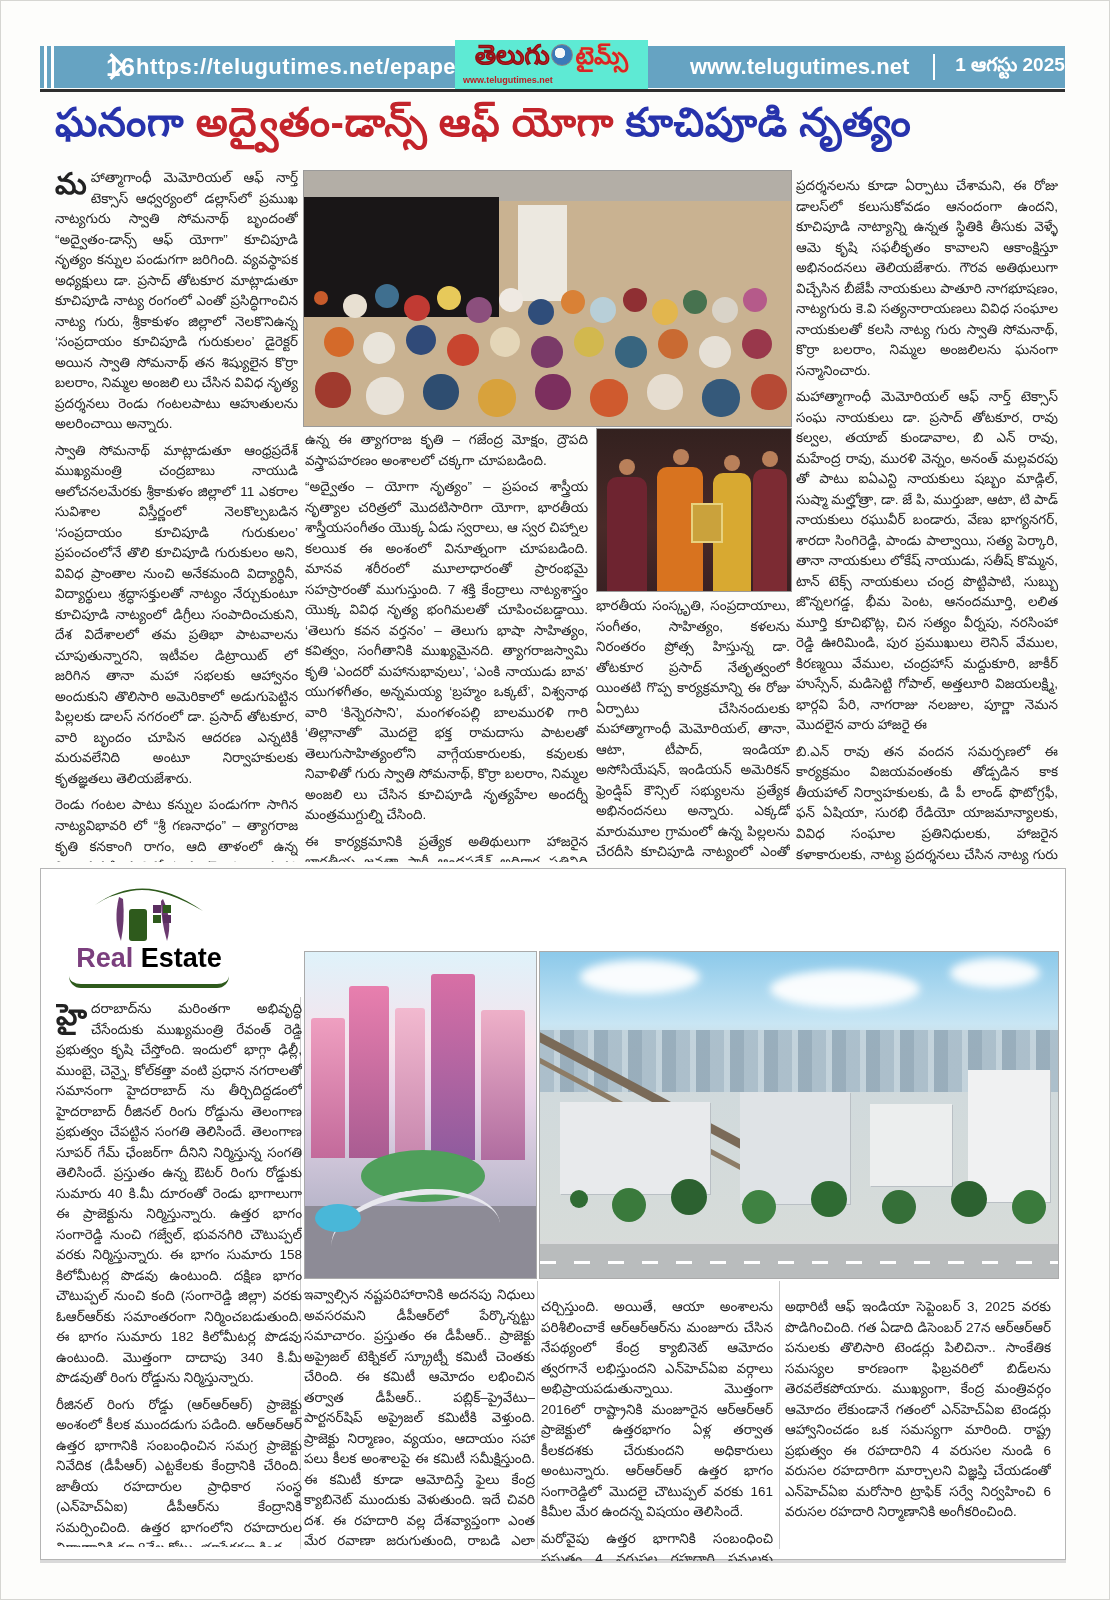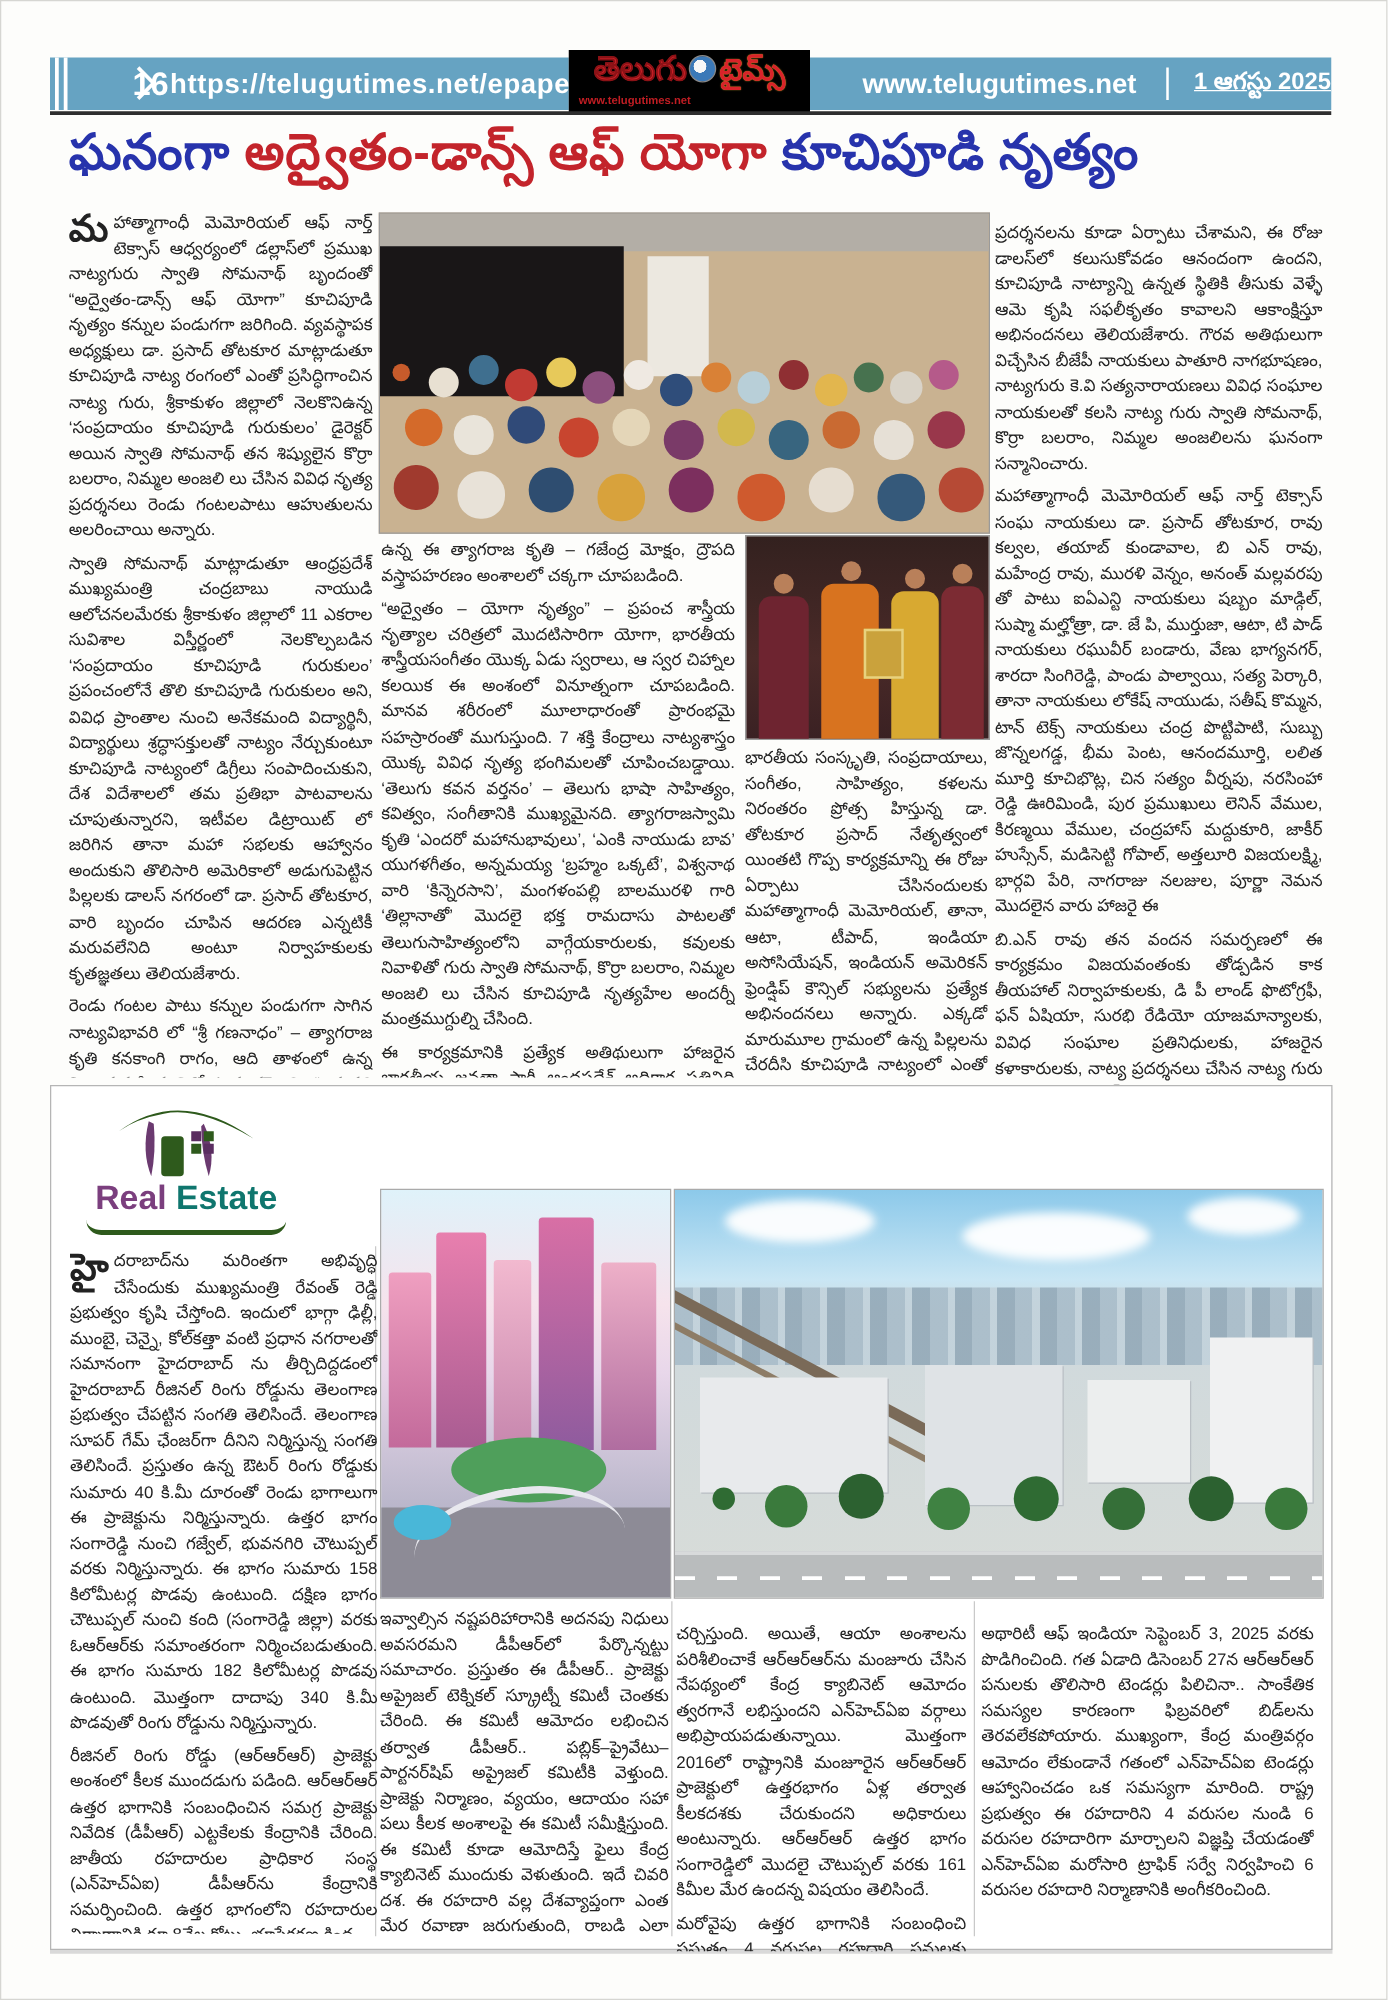--- a/index.html
+++ b/index.html
@@ -8,30 +8,30 @@
         box-shadow:inset 0 0 0 1px #d6d6d2;}
   
   .hbar{position:absolute;top:46px;height:42px;background:#66a3c2;}
   .hbar.left{left:40px;width:415px;}
   .hbar.right{left:648px;width:417px;display:flex;align-items:center;}
   .stripe{position:absolute;top:0;width:3px;height:42px;background:#ffffff;}
   .pagenum{position:absolute;left:22px;top:6px;color:#fff;font-size:26px;font-weight:bold;margin-left:44px;}
   .chev{position:absolute;left:62px;top:11px;width:16px;height:16px;border-top:3px solid #fff;
         border-right:3px solid #fff;transform:rotate(45deg);}
   .hurl{position:absolute;left:96px;top:8px;color:#fff;font-size:22px;font-weight:bold;letter-spacing:.5px;}
-  .logo{position:absolute;left:455px;top:40px;width:193px;height:52px;background:#000000;text-align:center;}
+  .logo{position:absolute;left:455px;top:40px;width:193px;height:52px;background:#5eead4;text-align:center;}
   .logo .w1{color:#d8232a;font-weight:bold;font-size:27px;-webkit-text-stroke:.6px #8c1216;}
   .logo .globe{display:inline-block;width:20px;height:20px;border-radius:50%;
         background:radial-gradient(circle at 40% 40%,#f7f7f7 0 30%,#3b79b8 31% 70%,#2c5d92 100%);
         border:1px solid #888;vertical-align:-2px;margin:0 2px;}
   .logo .w2{color:#d8232a;font-weight:bold;font-size:24px;text-shadow:0 0 1px #f2c230;}
   .logo .sub{display:block;color:#c01d23;font-size:9px;font-weight:bold;margin-top:-2px;text-align:left;padding-left:8px;}
   .hsite{color:#fff;font-size:22px;font-weight:bold;margin-left:42px;}
   .hdiv{width:2px;height:26px;background:#fff;margin:0 20px 0 24px;}
-  .hdate{color:#fff;font-size:19px;font-weight:bold;text-decoration:underline;}
+  .hdate{color:#fff;font-size:19px;font-weight:bold;}
   .hrule{position:absolute;left:40px;top:89px;width:1025px;height:3px;background:#2e2e2e;}
   
   .hl1{position:absolute;left:55px;top:100px;width:1005px;font-size:40px;font-weight:bold;
        letter-spacing:.5px;white-space:nowrap;}
   .hl-blue{color:#2733ac;}
   .hl-red{color:#c3242b;}
   
   .col{position:absolute;font-size:13.5px;line-height:1.52;text-align:justify;overflow:hidden;color:#222;}
   .col p{margin:0 0 6px 0;}
   .dropcap{float:left;font-size:30px;line-height:.9;font-weight:bold;padding:2px 4px 0 0;}
@@ -67,21 +67,21 @@
   .f4{left:156px;top:40px;width:34px;height:126px;background:#7c2b33;}
   .head{position:absolute;width:16px;height:16px;border-radius:50%;background:#b9805a;}
   .h1{left:22px;top:30px;} .h2{left:76px;top:20px;} .h3{left:127px;top:26px;} .h4{left:165px;top:22px;}
   .plaque{position:absolute;left:94px;top:74px;width:28px;height:36px;background:#caa23c;border:2px solid #e8d27e;}
   
   .resec{position:absolute;left:40px;top:868px;width:1024px;height:690px;background:#fff;
          border:1px solid #b5b5b5;box-shadow:0 3px 0 #d9d9d9;}
   .relogo{position:absolute;left:18px;top:6px;width:180px;height:122px;text-align:center;}
   .relogo svg{display:block;margin:0 auto;}
   .relogo .t{font-size:27px;font-weight:bold;margin-top:-6px;}
-  .relogo .r{color:#7b3f7e;} .relogo .e{color:#0f766e;}
+  .relogo .r{color:#7b3f7e;} .relogo .e{color:#000000;}
   .reswoosh{display:block;width:160px;height:8px;margin:2px auto 0;border-bottom:4px solid #2e5a1c;border-radius:0 0 80px 80px;}
   .hl2{position:absolute;left:200px;top:20px;width:812px;text-align:center;font-size:35px;font-weight:bold;
        color:#1d3a92;white-space:nowrap;}
   .rec1{left:15px;top:130px;width:246px;height:548px;}
   .rec2{left:263px;top:416px;width:231px;height:264px;}
   .rec3{left:500px;top:416px;width:232px;height:264px;margin-top:12px;}
   .rec4{left:744px;top:428px;width:266px;height:264px;}
   .resec .col{position:absolute;}
   .vrule{position:absolute;width:1px;background:#c9c9c9;}
   .vr1{left:259px;top:128px;height:552px;} .vr2{left:496px;top:412px;height:268px;} .vr3{left:738px;top:412px;height:268px;}

